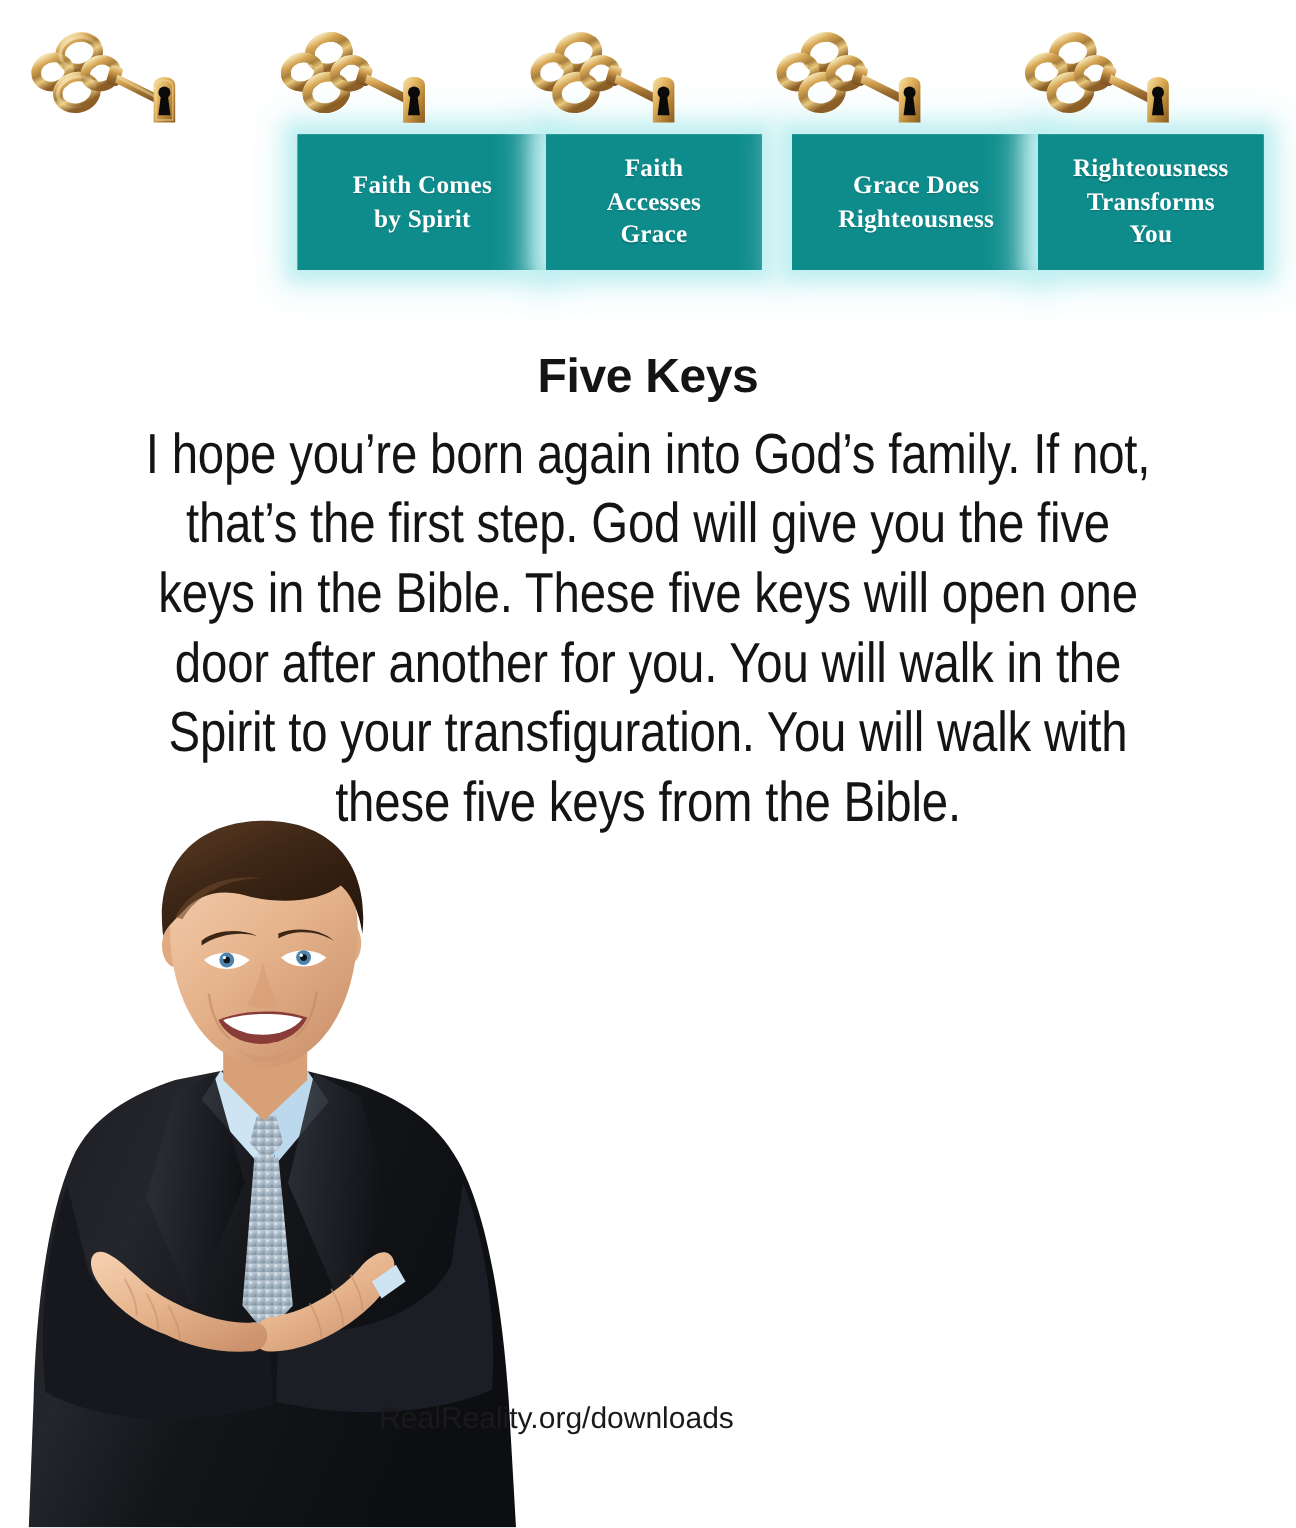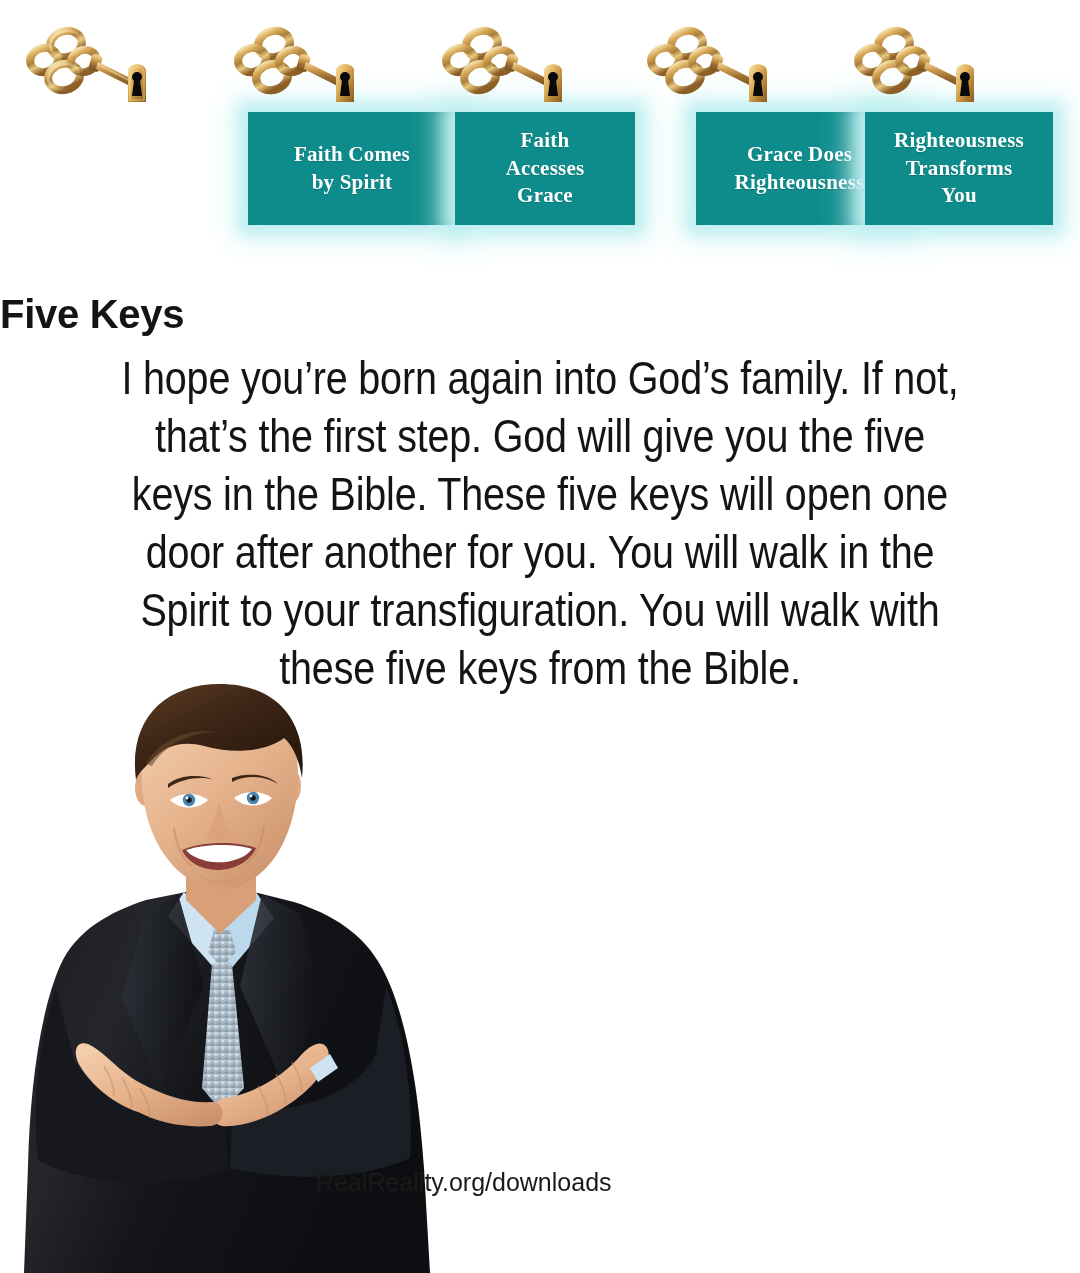--- a/index.html
+++ b/index.html
@@ -65,21 +65,21 @@
     line-height: 1.32;
     letter-spacing: 0.2px;
     text-shadow: 0 1px 1px rgba(0,0,0,0.18);
     padding: 0 4px;
   }
 
   
   #card-0 { left: 38px;  width: 184px; }
   #card-1 { left: 248px; width: 208px; }
   #card-2 { left: 455px; width: 180px; }
-  #card-3 { left: 660px; width: 207px; margin-left: 36px; }
+  #card-3 { left: 660px; width: 207px; }
   #card-4 { left: 865px; width: 188px; }
 
   
   .key-icon {
     position: absolute;
     top: 22px;
     width: 150px;
     height: 100px;
     pointer-events: none;
   }
@@ -88,21 +88,21 @@
   #key-2 { left: 440px; }
   #key-3 { left: 645px; }
   #key-4 { left: 852px; }
 
   
   #headline {
     position: absolute;
     top: 294px;
     left: 0;
     width: 1080px;
-    text-align: left;
+    text-align: center;
     font-family: "Liberation Sans", sans-serif;
     font-weight: bold;
     font-size: 40px;
     line-height: 1.0;
     color: #141414;
     letter-spacing: -0.3px;
   }
 
   #body-copy {
     position: absolute;

